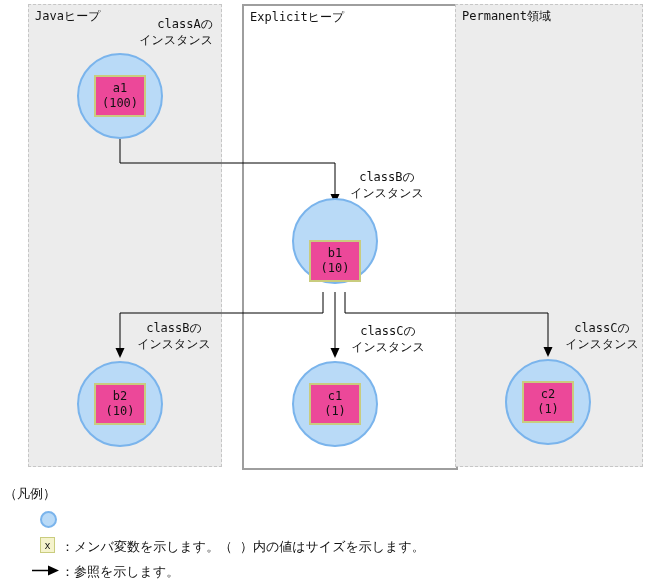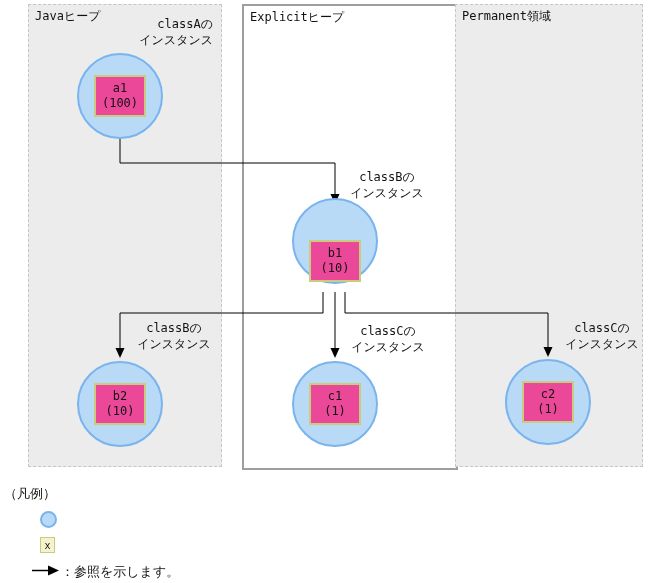--- a/index.html
+++ b/index.html
@@ -146,20 +146,21 @@
     <div>インスタンス</div>
   </div>
 
   <div class="legend-title">（凡例）</div>
 
   <div class="legend-icon-circle"></div>
 
   <div class="legend-icon-box">
     <span>x</span>
   </div>
+  <div class="legend-row" id="legend-text-2">：メンバ変数を示します。（ ）内の値はサイズを示します。</div>
 
   <svg class="legend-icon-arrow" width="27" height="11">
     <path d="M0,5.5 H17" stroke="#000" stroke-width="1.5" fill="none"></path>
     <polygon points="27,5.5 16,0.5 16,10.5" fill="#000"></polygon>
   </svg>
   <div class="legend-row" id="legend-text-3">：参照を示します。</div>
 
 </div>
 
 </body></html>

